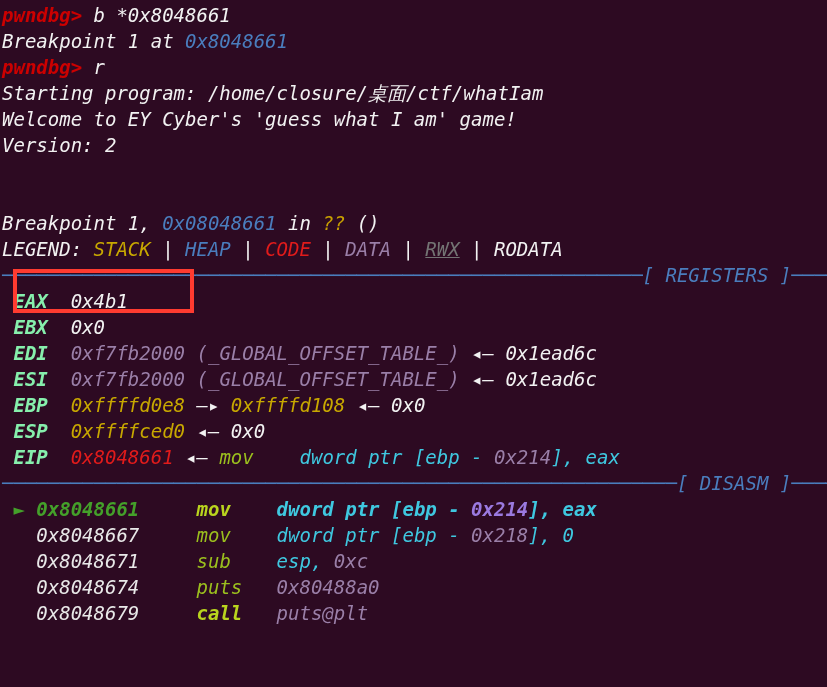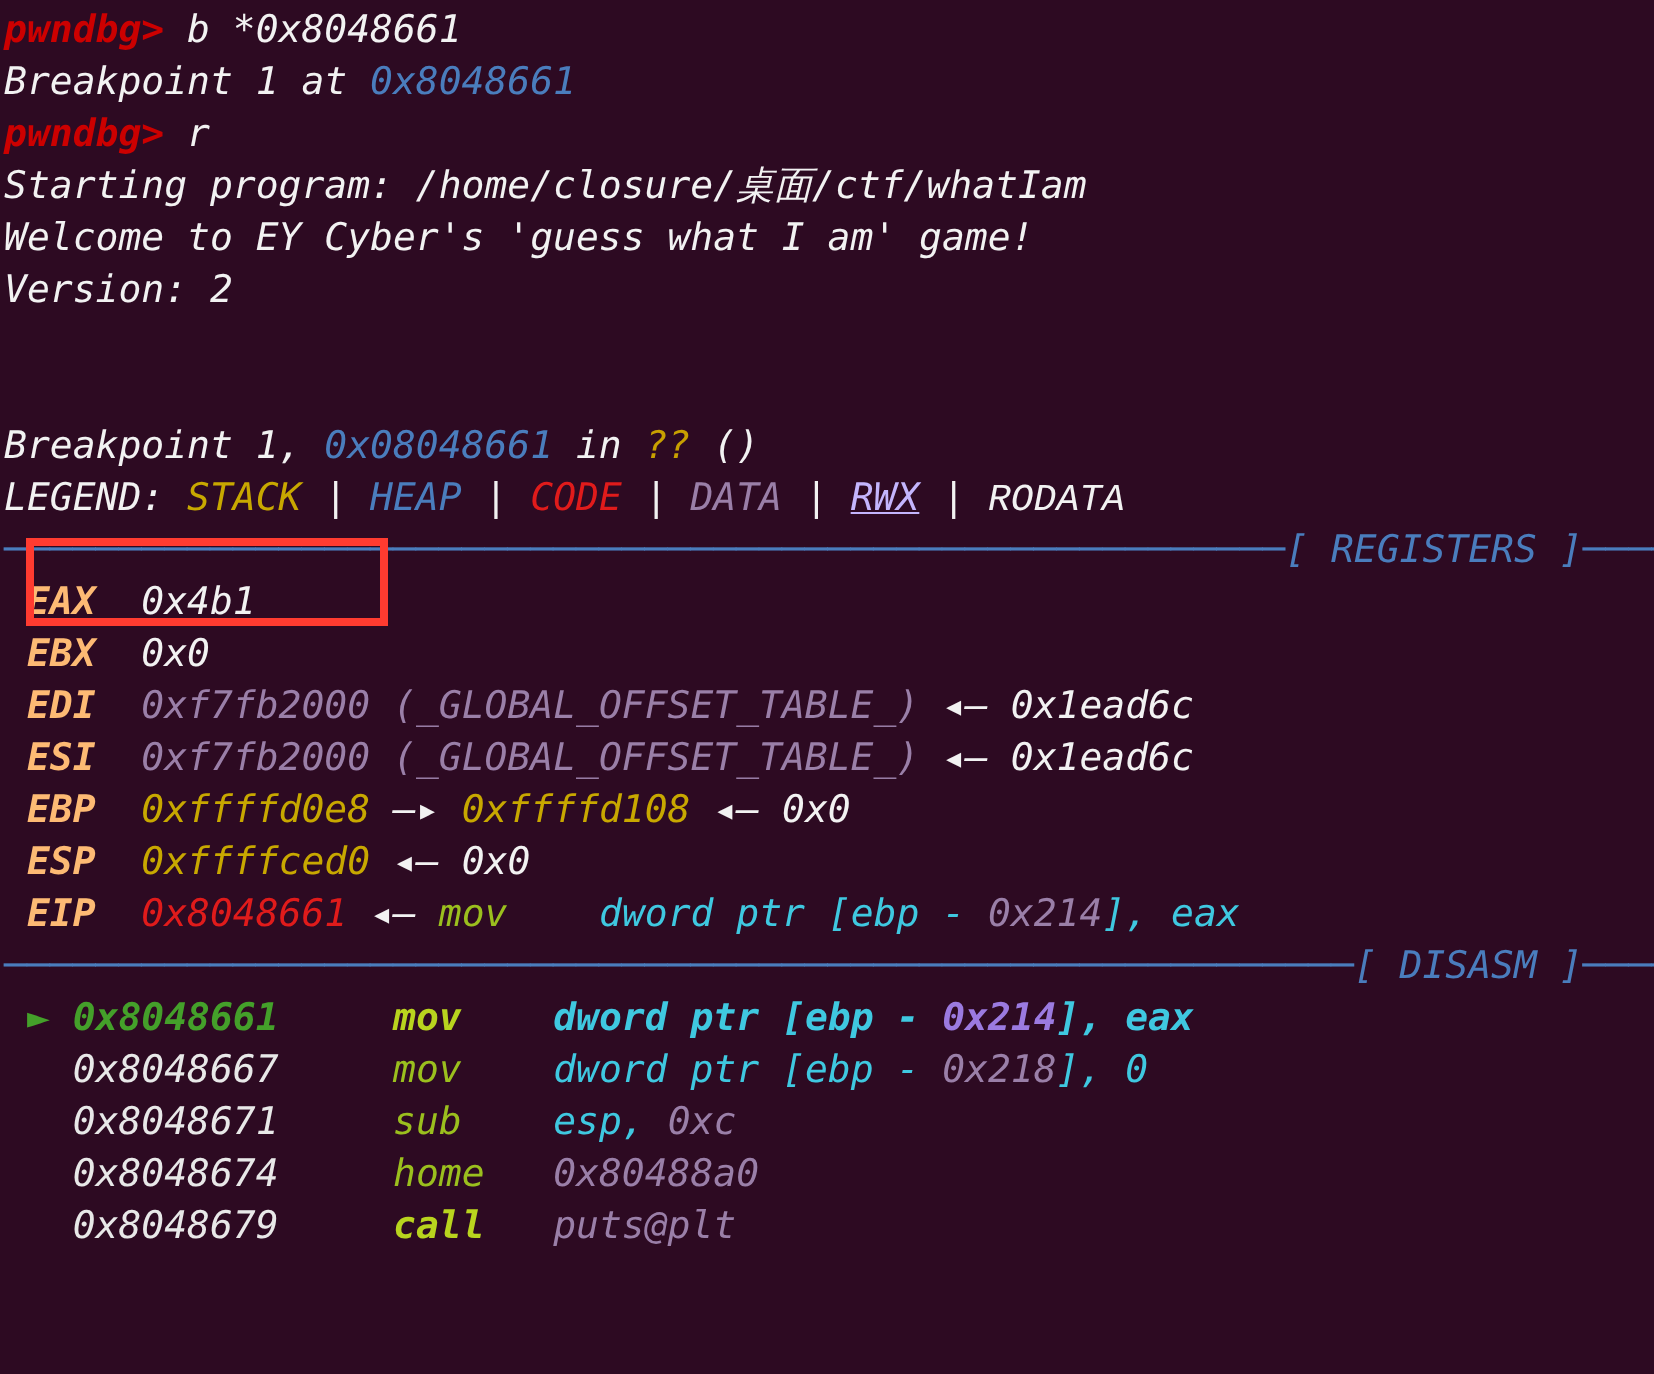--- a/index.html
+++ b/index.html
@@ -29,24 +29,24 @@
   .blank { height: 26px; }
 
   
   .c-prompt   { color: #cc0000; font-weight: bold; }
   .c-white    { color: #f2f2f2; }
   .c-blue     { color: #4a7dbd; }
   .c-stack    { color: #c8a800; }
   .c-heap     { color: #4a7dbd; text-align: right; }
   .c-code     { color: #e01b1b; }
   .c-data     { color: #9a7fa8; }
-  .c-rwx      { color: #c4b5fd; text-decoration: underline; }
-  .c-rodata   { color: #f2f2f2; font-family: Liberation Mono, monospace; }
+  .c-rwx      { color: #737373; text-decoration: underline; }
+  .c-rodata   { color: #f2f2f2; }
   .c-orange   { color: #c8a000; }
-  .c-regname  { color: #fdba74; font-weight: bold; }
+  .c-regname  { color: #86efac; font-weight: bold; }
   .c-sep      { color: #f2f2f2; }
   .c-mnem     { color: #9bbf1e; }
   .c-mnem-b   { color: #b9d41e; font-weight: bold; }
   .c-oper     { color: #3fc8e0; }
   .c-oper-b   { color: #3fc8e0; font-weight: bold; }
   .c-imm      { color: #9a7fa8; }
   .c-imm-b    { color: #9b7ae0; font-weight: bold; }
   .c-addr-cur { color: #44a02a; font-weight: bold; }
   .c-addr     { color: #e8e8e8; }
   .c-arrowg   { color: #44a02a; }
@@ -119,19 +119,19 @@
   <div class="line"> <span class="c-regname">EIP</span>  <span class="c-code">0x8048661</span> <span class="c-white">◂—</span> <span class="c-mnem">mov</span>    <span class="c-oper">dword ptr [ebp - </span><span class="c-imm">0x214</span><span class="c-oper">], eax</span></div>
 
   <div class="divider"><span>───────────────────────────────────────────────────────────</span><span>[ DISASM ]</span><span>───────────────</span></div>
 
   <div class="line"> <span class="c-arrowg">►</span> <span class="c-addr-cur">0x8048661</span>     <span class="c-mnem-b">mov</span>    <span class="c-oper-b">dword ptr [ebp - </span><span class="c-imm-b">0x214</span><span class="c-oper-b">], eax</span></div>
 
   <div class="line"> <span class="c-arrowg"> </span> <span class="c-addr">0x8048667</span>     <span class="c-mnem">mov</span>    <span class="c-oper">dword ptr [ebp - </span><span class="c-imm">0x218</span><span class="c-oper">], 0</span></div>
 
   <div class="line"> <span class="c-arrowg"> </span> <span class="c-addr">0x8048671</span>     <span class="c-mnem">sub</span>    <span class="c-oper">esp, </span><span class="c-imm">0xc</span><span class="c-oper"></span></div>
 
-  <div class="line"> <span class="c-arrowg"> </span> <span class="c-addr">0x8048674</span>     <span class="c-mnem">home</span>   <span class="c-oper"></span><span class="c-imm">0x80488a0</span><span class="c-oper"></span></div>
+  <div class="line"> <span class="c-arrowg"> </span> <span class="c-addr">0x8048674</span>     <span class="c-mnem">puts</span>   <span class="c-oper"></span><span class="c-imm">0x80488a0</span><span class="c-oper"></span></div>
 
   <div class="line"> <span class="c-arrowg"> </span> <span class="c-addr">0x8048679</span>     <span class="c-mnem-b">call</span>   <span class="c-imm">puts@plt</span></div>
 
   <div id="eax-highlight" style="border-color: rgb(255, 59, 48);"></div>
 
 </div>
 
 </body></html>

